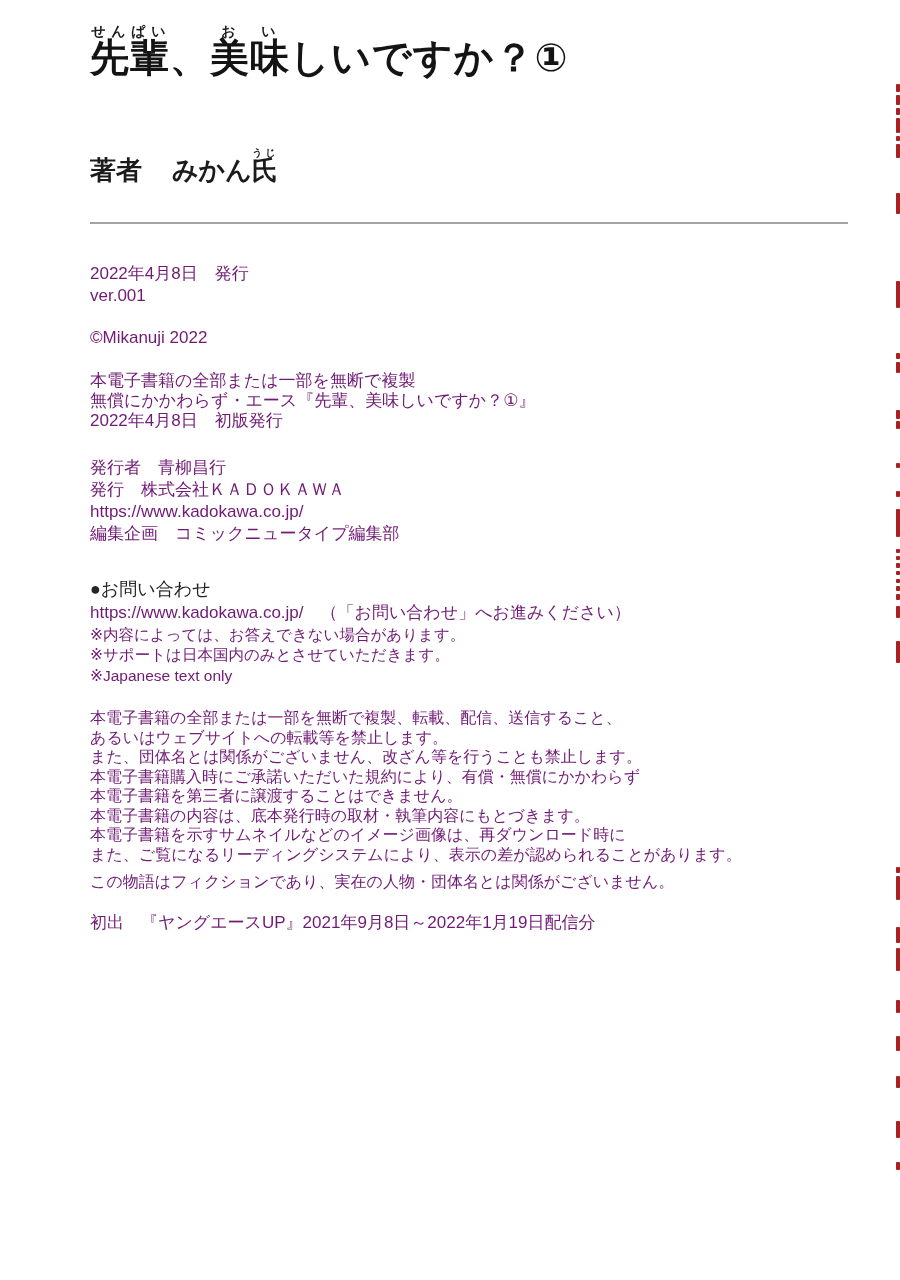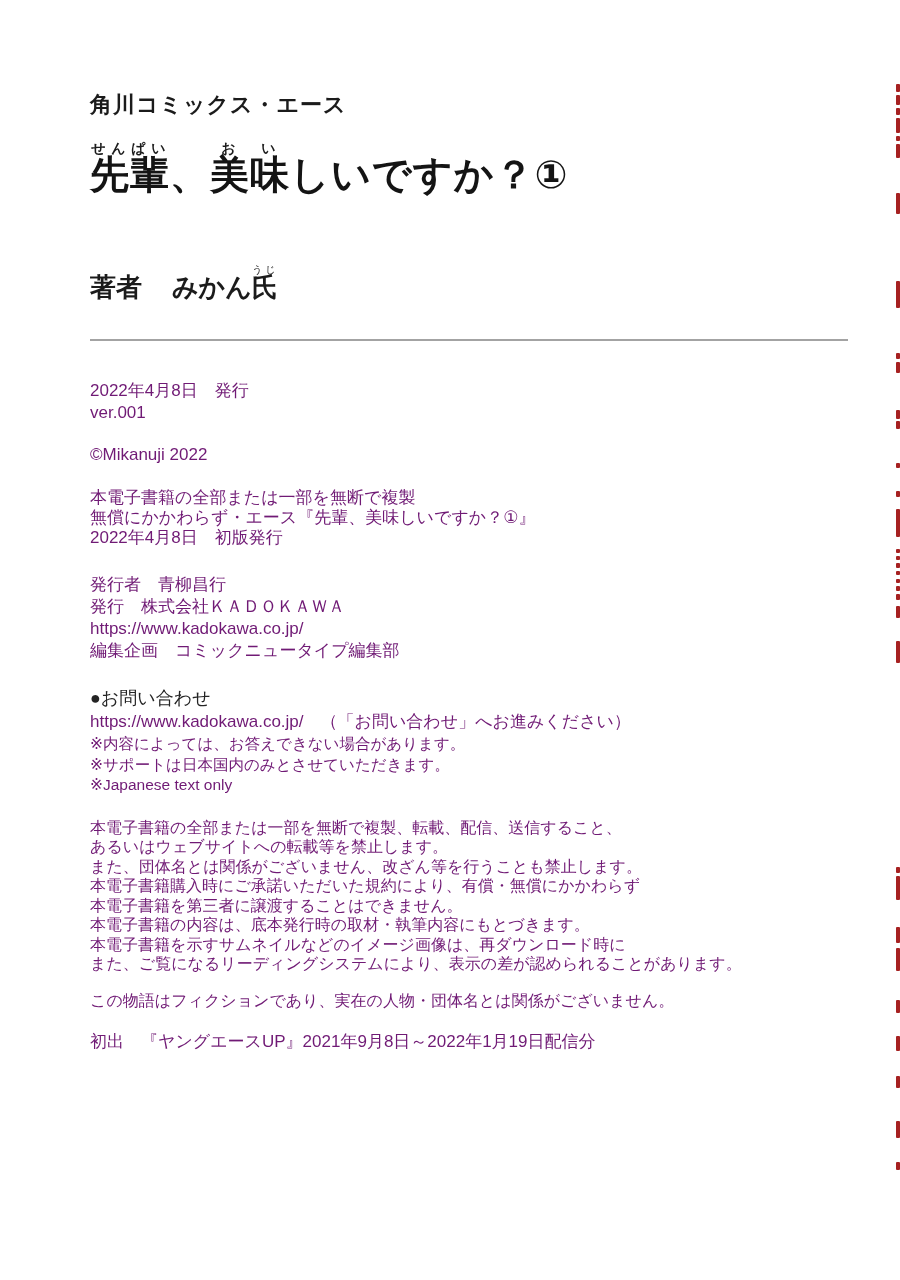--- a/index.html
+++ b/index.html
@@ -11,52 +11,51 @@
   .page{position:absolute;left:90px;top:0;width:762px;}
 
   .imprint{margin-top:93px;font-size:22px;font-weight:700;color:#1b1b1b;line-height:1.1;letter-spacing:1px;}
 
   .title{margin:24px 0 0;font-size:39px;font-weight:700;color:#141414;line-height:1.2;letter-spacing:1px;}
   ruby{ruby-position:over;}
   .title rt{font-size:14px;font-weight:700;letter-spacing:3px;color:#1b1b1b;}
 
   .author{margin-top:38px;font-size:26px;font-weight:700;color:#1b1b1b;line-height:1.2;}
   .author .name{margin-left:30px;}
-  .author rt{font-size:10px;font-weight:400;letter-spacing:2px;margin-top:27px;}
+  .author rt{font-size:10px;font-weight:700;letter-spacing:2px;margin-top:27px;}
 
   .rule{border:none;border-top:2px solid #a3a3a3;margin:36px 0 0;width:758px;}
 
   .block p{margin:0;font-size:17px;line-height:22px;color:#701a75;}
 
   .b-pub{margin-top:39px;}
   .b-copy{margin-top:20px;}
   .b-source{margin-top:22px;}
   .b-source p{line-height:20px;}
   .b-publisher{margin-top:26px;}
-  .b-contact{margin-top:24px;}
+  .b-contact{margin-top:32px;}
   .b-contact .contact-heading{font-size:18px;line-height:24px;color:#242424;}
   .b-contact .url-line{line-height:24px;}
   .b-contact .note{font-size:15.5px;line-height:20.5px;}
   .b-legal{margin-top:22px;}
   .b-legal p{font-size:16px;line-height:19.5px;}
-  .b-fiction{margin-top:17px;}
+  .b-fiction{margin-top:8px;}
   .b-fiction p{font-size:16px;line-height:20px;}
   .b-design{margin-top:16px;}
   .b-design p{line-height:22px;}
   .b-firstpub{margin-top:20px;}
   .b-firstpub p{line-height:22px;}
 
   .edge-mark{position:absolute;right:0;width:4px;border-radius:1px;}
 </style>
 </head>
 <body>
 
 <div class="page">
 
-  <div class="imprint">角川コミックス・エース</div>
 
   <h1 class="title"><ruby><span>先輩</span><rt>せんぱい</rt></ruby><span>、</span><ruby><span>美味</span><rt>おい</rt></ruby><span>しいですか？①</span></h1>
 
   <div class="author"><span>著者</span><span class="name"><span>みかん</span><ruby><span>氏</span><rt>うじ</rt></ruby></span></div>
 
   <hr class="rule">
 
   <div class="block b-pub">
     <p>2022年4月8日　発行</p>
     <p>ver.001</p>

